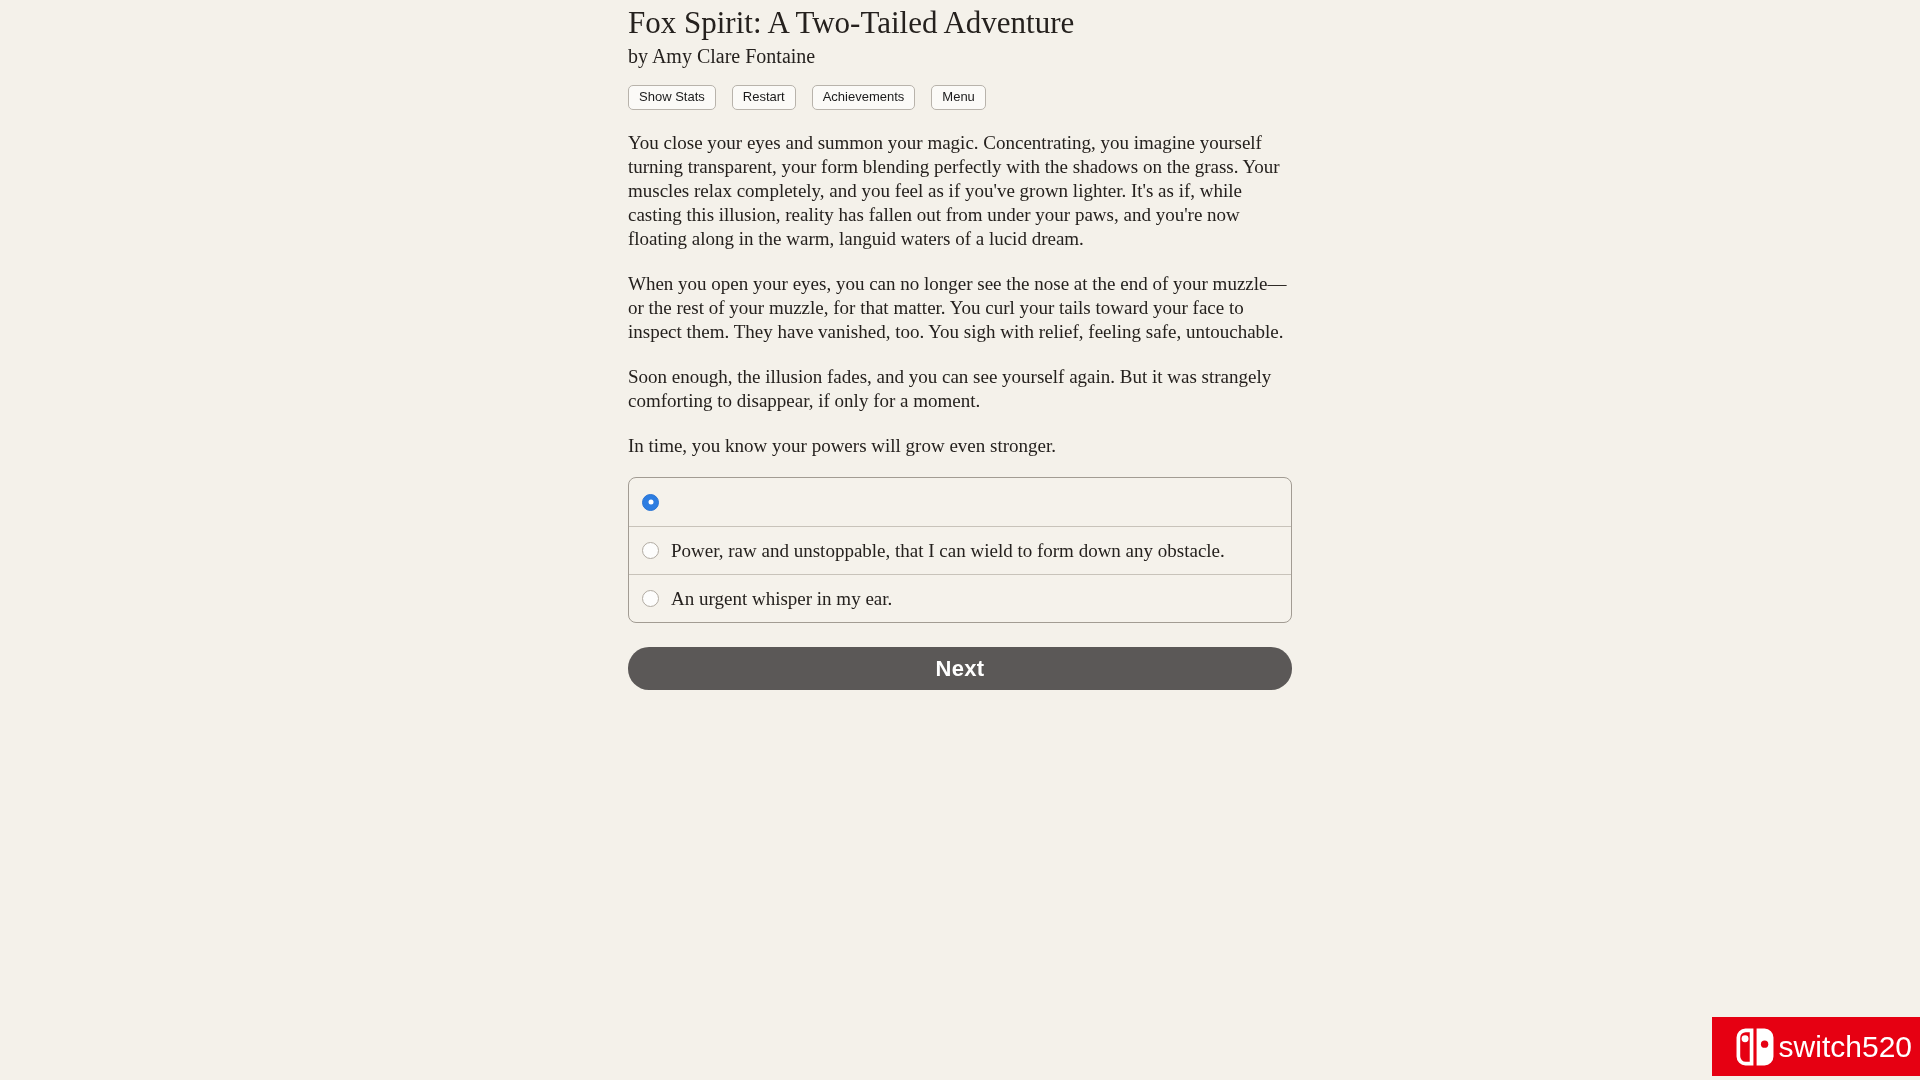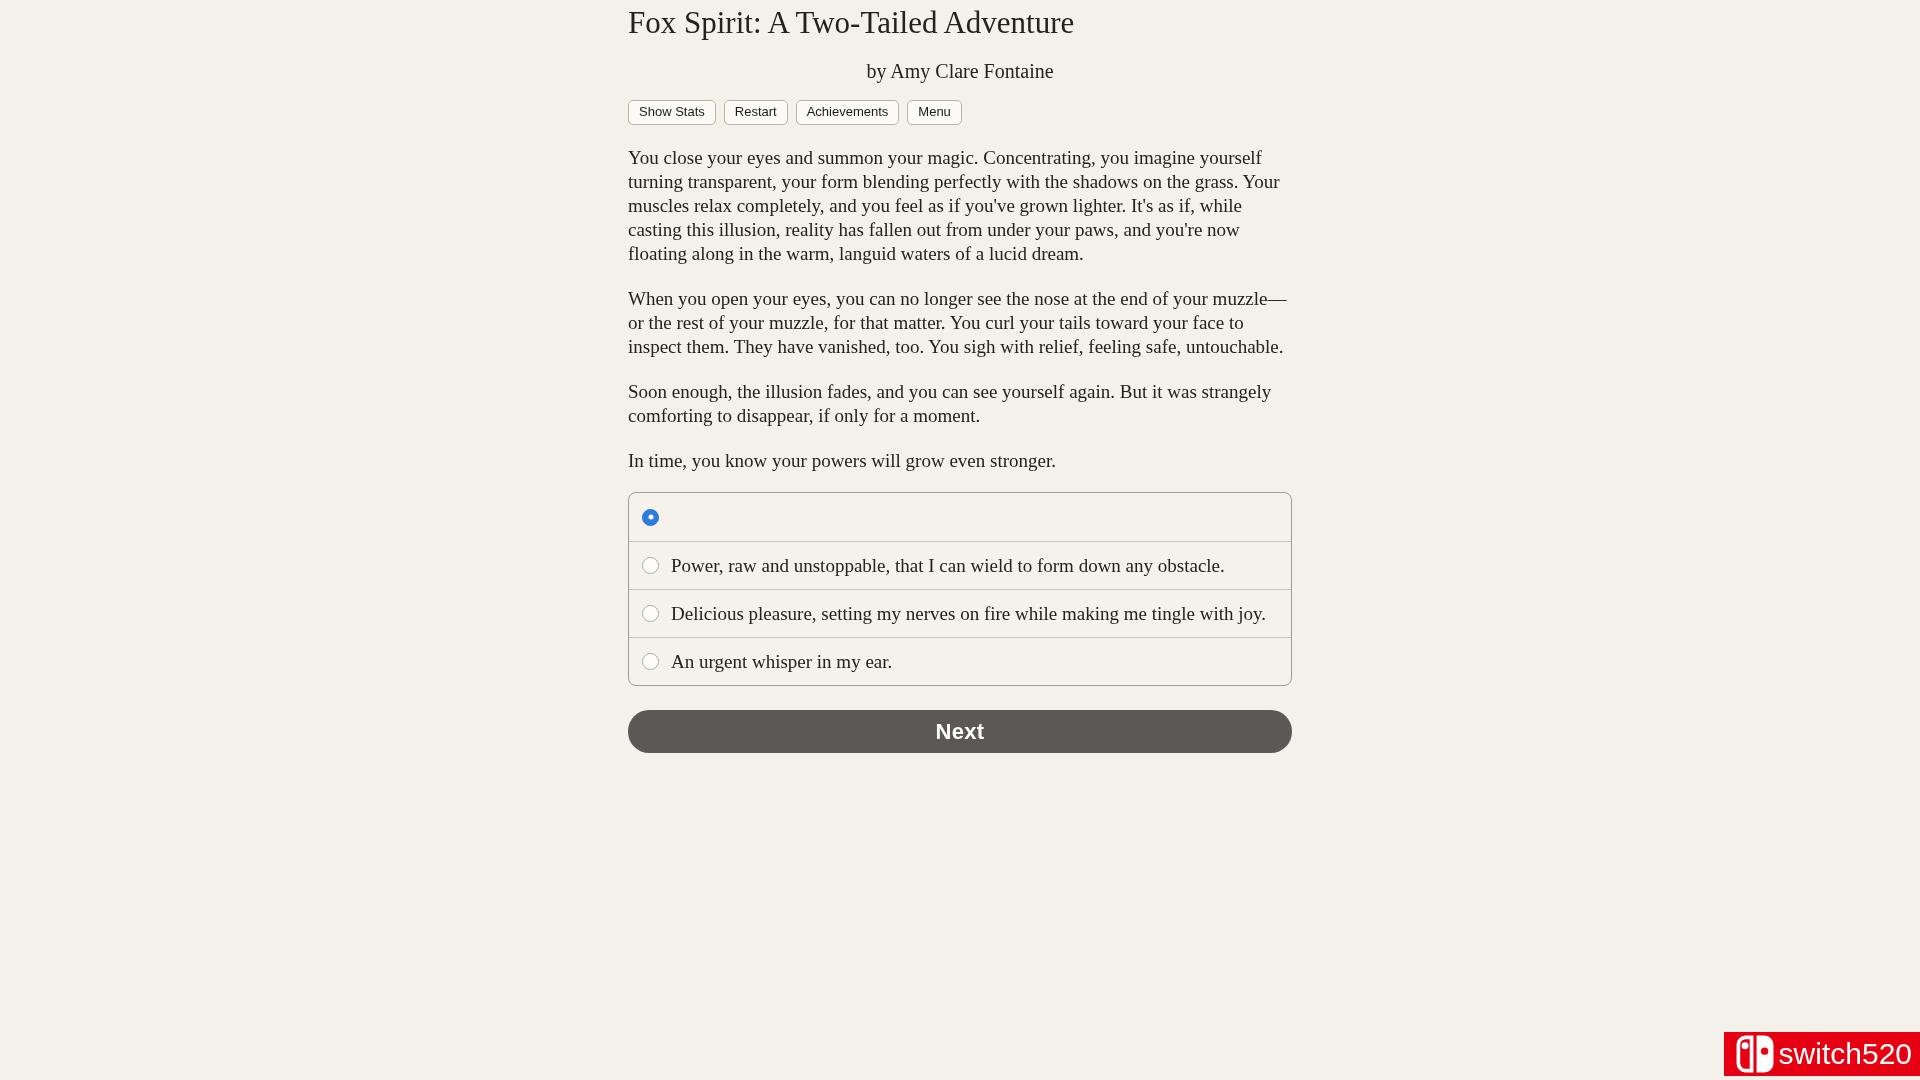--- a/index.html
+++ b/index.html
@@ -19,30 +19,29 @@
     padding-top: 4px;
   }
   .game-title {
     font-family: "Liberation Serif", serif;
     font-size: 31px;
     font-weight: 400;
     line-height: 1.2;
     color: #25211e;
   }
   .game-author {
-    margin-top: 19px;
+    margin-top: 4px;
     font-size: 20px;
     font-weight: 400;
     color: #25211e;
-    text-align: center;
   }
   .toolbar {
     margin-top: 17px;
     display: flex;
-    gap: 8px;
+    gap: 16px;
   }
   .cs-btn {
     font-family: "Liberation Sans", sans-serif;
     font-size: 13px;
     color: #1b1b1b;
     background: #fbfaf7;
     border: 1px solid #b8b3ab;
     border-radius: 5px;
     padding: 4px 10px 5px;
     cursor: pointer;
@@ -111,25 +110,25 @@
     font-family: "Liberation Sans", sans-serif;
     font-size: 22px;
     font-weight: 700;
     letter-spacing: 0.3px;
     cursor: pointer;
   }
   .watermark {
     position: absolute;
     right: 0;
     bottom: 4px;
-    height: 44px;
+    height: 59px;
     background: #e60012;
     display: flex;
     align-items: center;
-    padding: 0 8px 0 12px;
+    padding: 0 8px 0 24px;
   }
   .switch-icon { display: block; margin-right: 5px; }
   .watermark-text {
     font-family: "Liberation Sans", sans-serif;
     font-size: 30px;
     font-weight: 400;
     color: #ffffff;
     line-height: 1;
   }
 </style>
@@ -159,24 +158,20 @@
     <div class="options-box">
       <div class="opt-row selected">
         <span class="radio"></span>
       </div>
       <div class="opt-row">
         <span class="radio"></span>
         <span class="opt-label">Power, raw and unstoppable, that I can wield to form down any obstacle.</span>
       </div>
       <div class="opt-row">
         <span class="radio"></span>
-        <span class="opt-label">Delicious pleasure, setting my nerves on fire while making me tingle with joy.</span>
-      </div>
-      <div class="opt-row">
-        <span class="radio"></span>
         <span class="opt-label">An urgent whisper in my ear.</span>
       </div>
     </div>
 
     <button class="next-btn">Next</button>
   </div>
 
   <div class="watermark">
     <svg class="switch-icon" width="38" height="38" viewBox="0 0 36 36" xmlns="http://www.w3.org/2000/svg">
       <path d="M9 0.5 H16.5 V35.5 H9 A8.5 8.5 0 0 1 0.5 27 V9 A8.5 8.5 0 0 1 9 0.5 Z" fill="#ffffff"></path>

